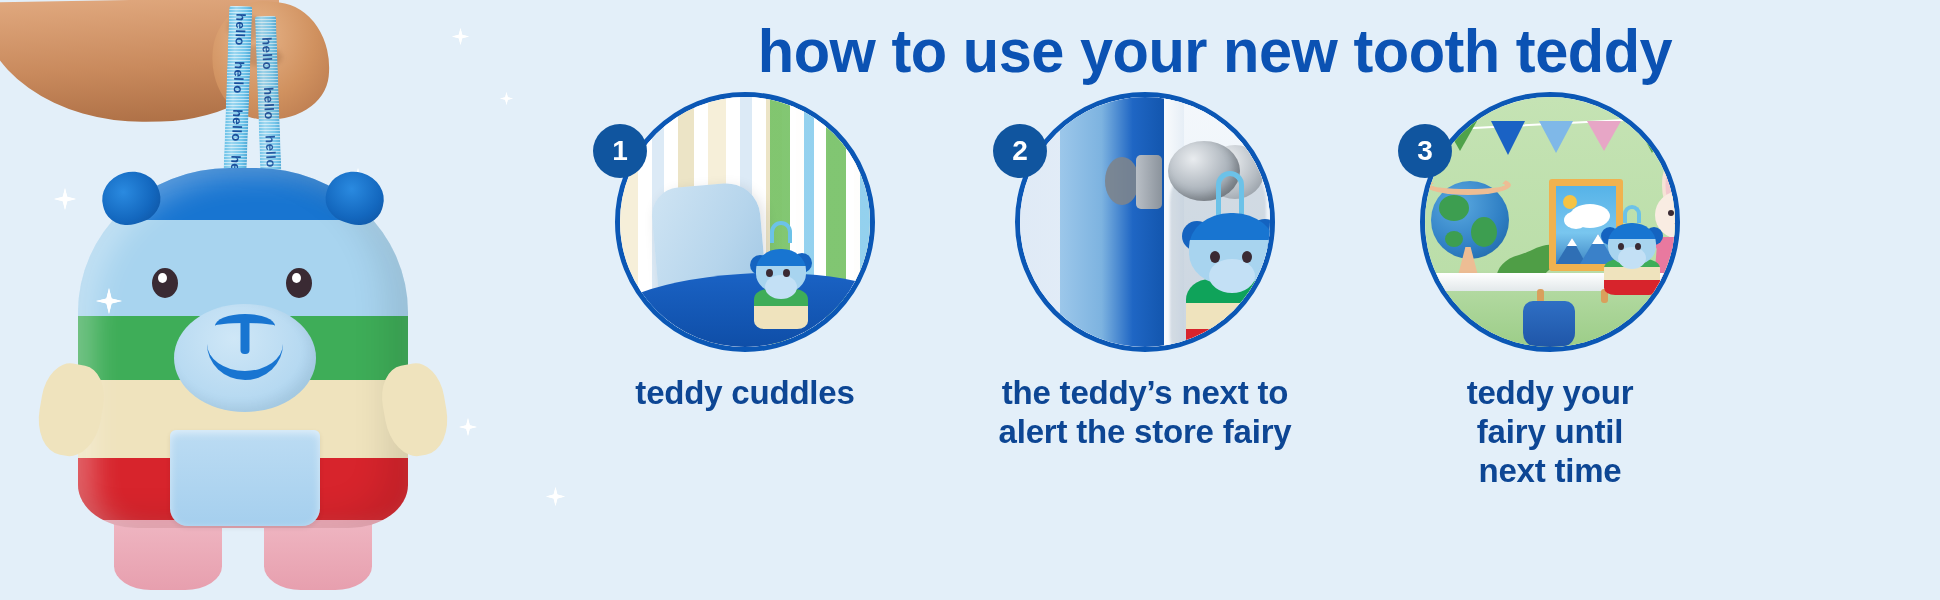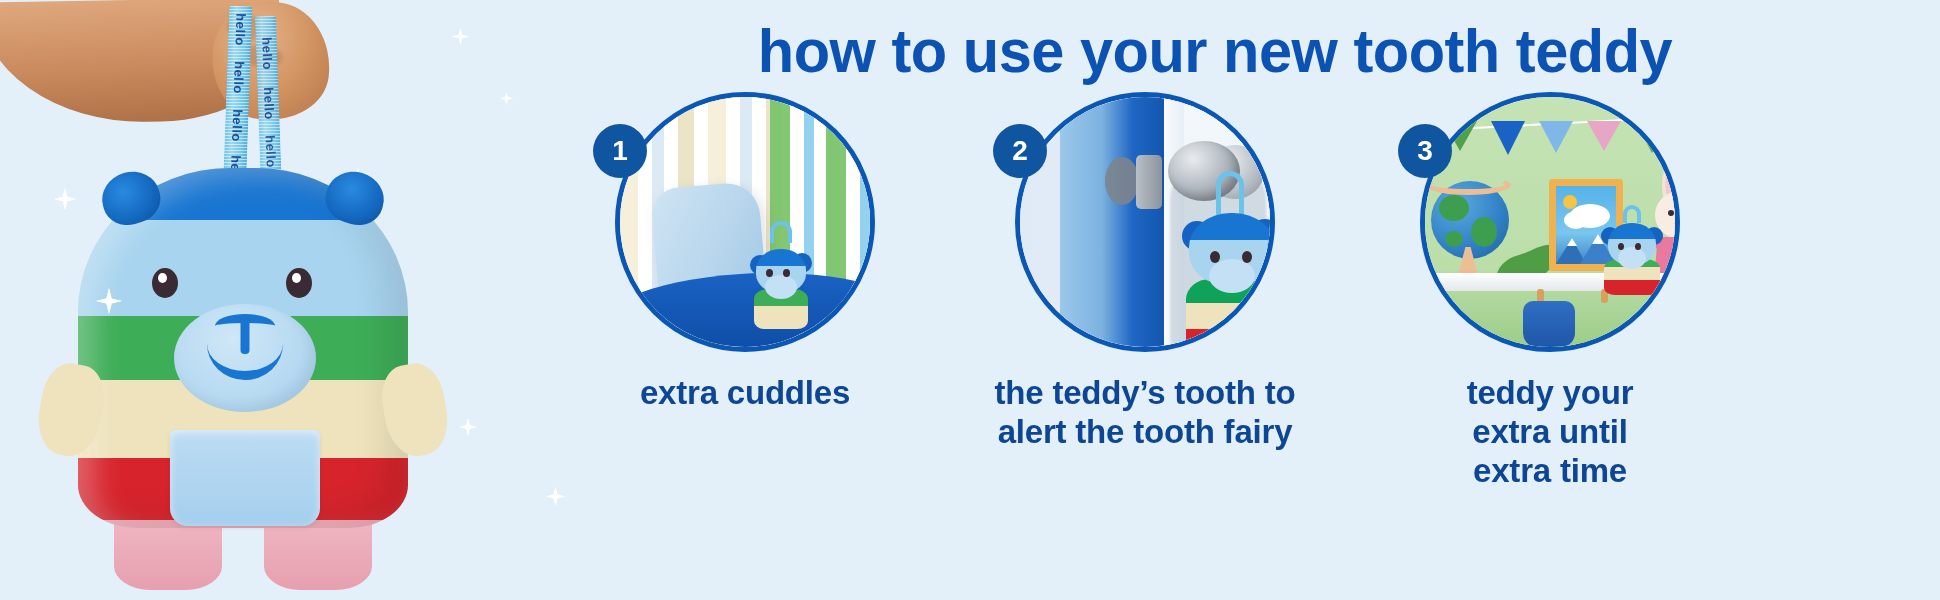--- a/index.html
+++ b/index.html
@@ -555,21 +555,21 @@
               <div class="mt-body" style="top:52px;width:54px;height:40px;
                    background:linear-gradient(180deg,#3ead58 0%,#3ead58 42%,#efe3bd 42%,#efe3bd 100%);"></div>
             </div>
             <div class="s1-blanket2"></div>
             <div class="s1-blanket"></div>
           </div>
         </div>
         <div class="badge">1</div>
       </div>
       <div class="caption">
-        <span class="ln">extra cuddles</span>
+        <span class="ln">teddy cuddles</span>
       </div>
     </div>
 
     <div class="step" id="step-2">
       <div class="circle-wrap">
         <div class="photo-circle">
           <div class="scene">
             <div class="s2-wall"></div>
             <div class="s2-room"></div>
             <div class="s2-doorframe"></div>
@@ -589,22 +589,22 @@
               <div class="mt-eye" style="left:66px;top:42px;width:10px;height:12px;"></div>
               <div class="mt-muzzle" style="top:50px;width:46px;height:34px;"></div>
               <div class="mt-body" style="top:70px;width:92px;height:80px;
                    background:linear-gradient(180deg,#0fa35a 0%,#0fa35a 30%,#efe3bd 30%,#efe3bd 62%,#d7242c 62%,#d7242c 100%);"></div>
             </div>
           </div>
         </div>
         <div class="badge">2</div>
       </div>
       <div class="caption">
-        <span class="ln">the teddy’s tooth to</span>
-        <span class="ln">alert the tooth fairy</span>
+        <span class="ln">the teddy’s next to</span>
+        <span class="ln">alert the store fairy</span>
       </div>
     </div>
 
     <div class="step" id="step-3">
       <div class="circle-wrap">
         <div class="photo-circle">
           <div class="scene">
             <div class="s3-wall"></div>
 
             <div class="bunting-line"></div>
@@ -674,22 +674,22 @@
             <div class="s3-under"></div>
             <div class="s3-hook" style="left:112px;"></div>
             <div class="s3-hook" style="left:176px;"></div>
             <div class="s3-bag"></div>
           </div>
         </div>
         <div class="badge">3</div>
       </div>
       <div class="caption">
         <span class="ln">teddy your</span>
-        <span class="ln">extra until</span>
-        <span class="ln">extra time</span>
+        <span class="ln">fairy until</span>
+        <span class="ln">next time</span>
       </div>
     </div>
 
   </div>
 
   <div id="sparkle-layer">
       <div class="spark4" style="left: 452px; top: 28px; width: 17px; height: 17px; position: absolute;"></div>
       <div class="spark4" style="left: 54px; top: 188px; width: 22px; height: 22px; position: absolute;"></div>
       <div class="spark4" style="left: 351px; top: 168px; width: 14px; height: 14px; position: absolute;"></div>
       <div class="spark4" style="left: 96px; top: 288px; width: 26px; height: 26px; position: absolute;"></div>

